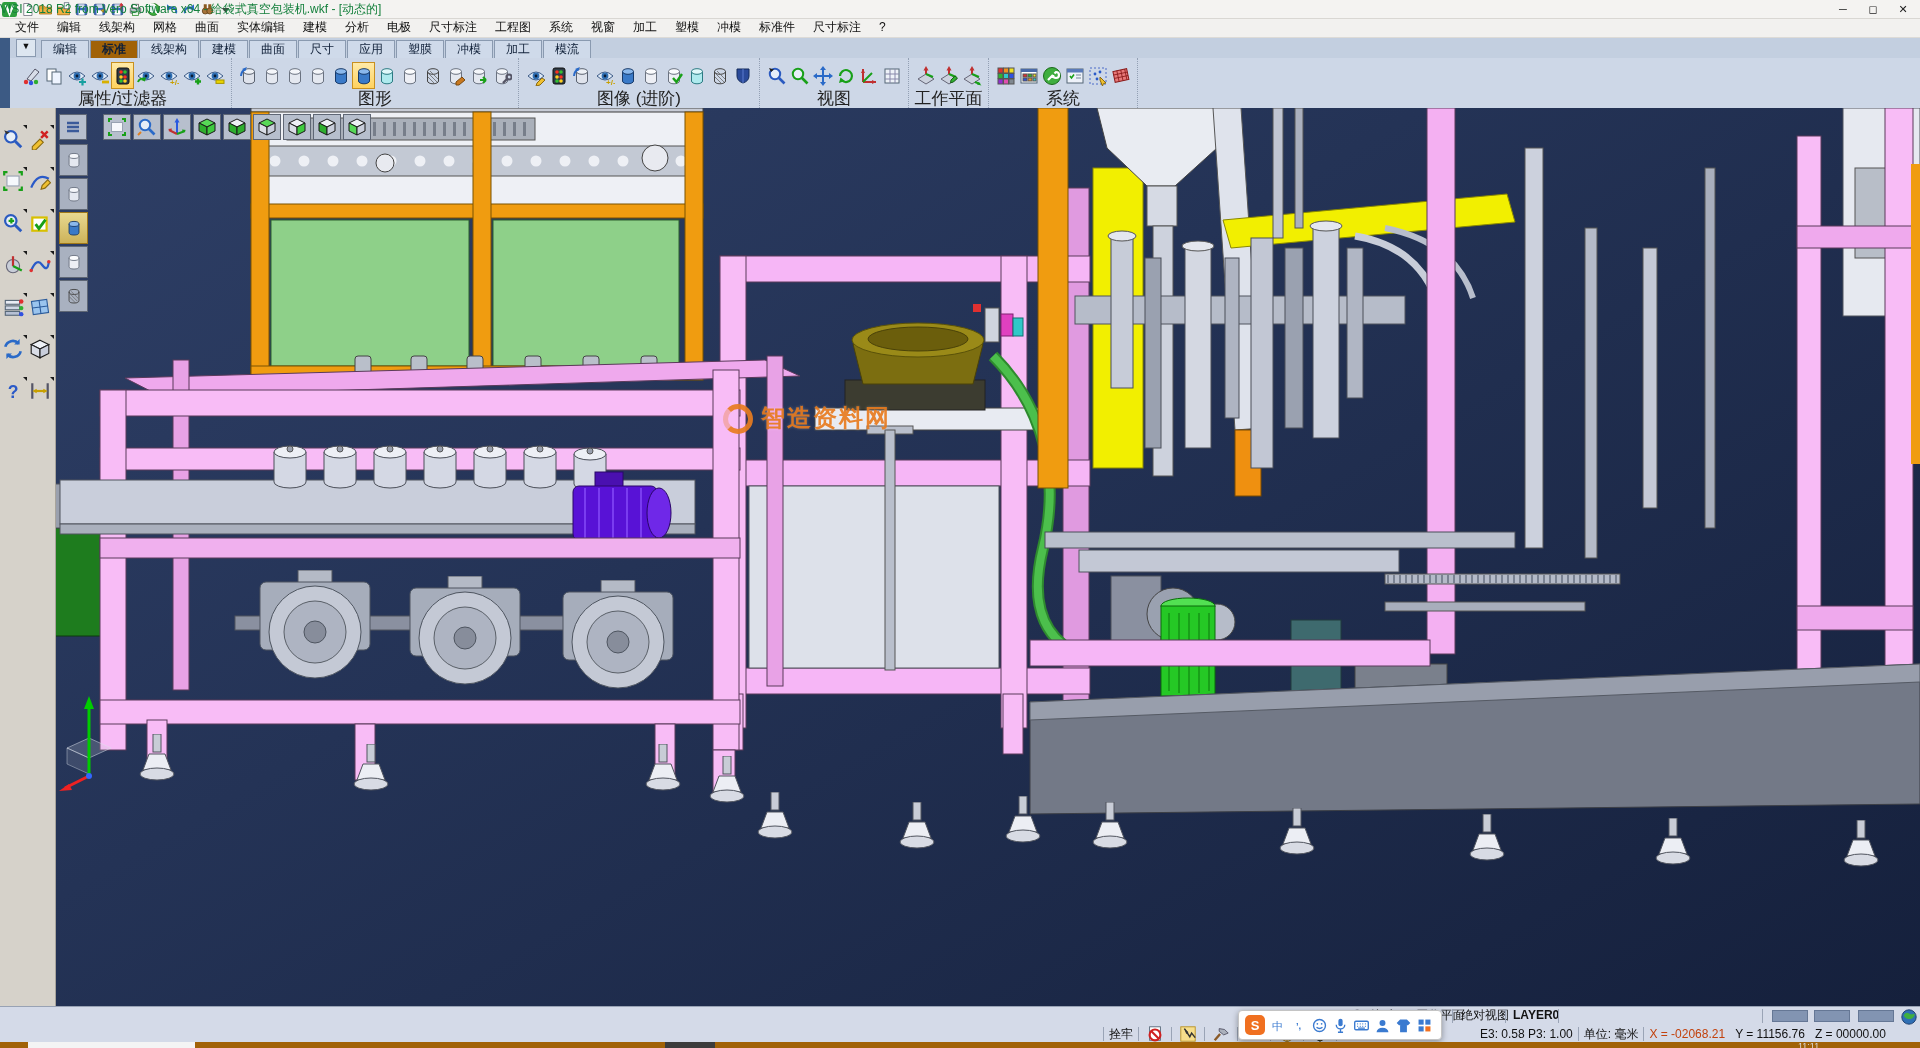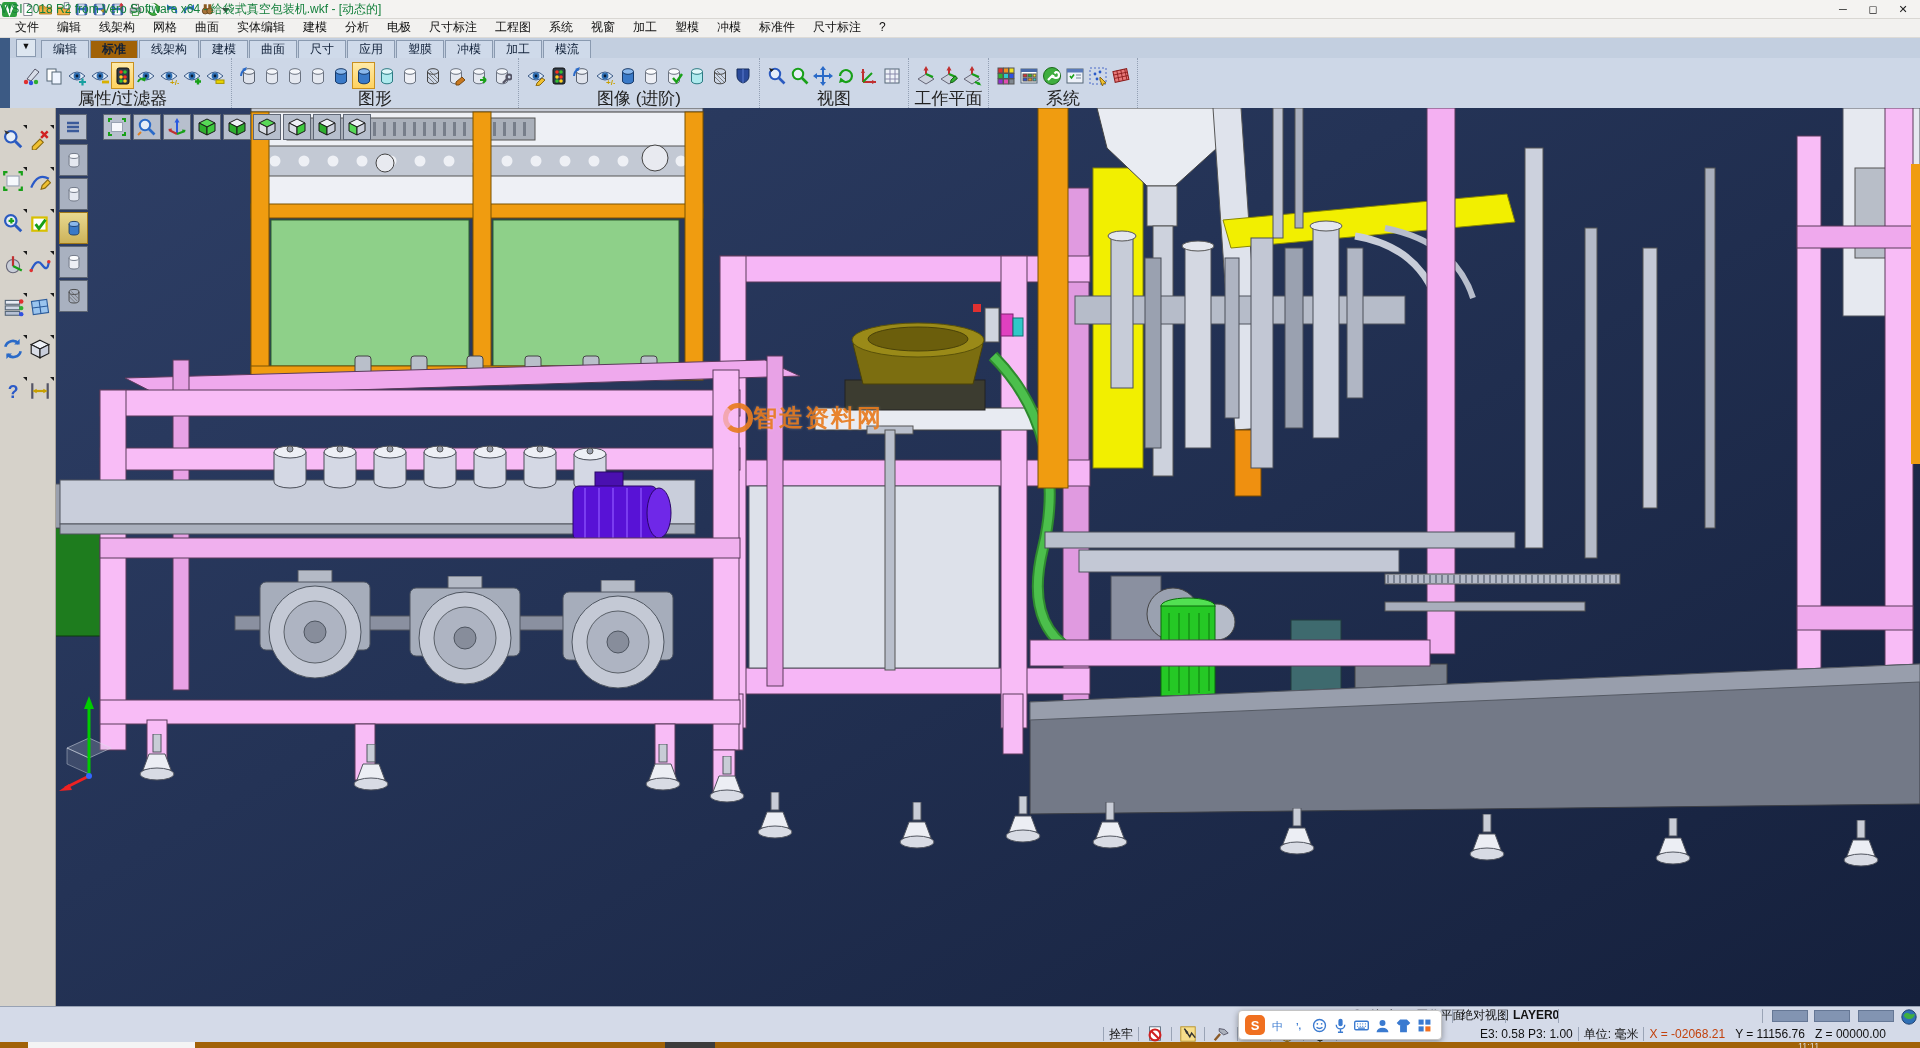--- a/index.html
+++ b/index.html
@@ -39,21 +39,21 @@
   
   .viewport{position:absolute;left:55px;top:108px;right:0;bottom:42px;background:linear-gradient(150deg,#2e3f66 0%,#243356 40%,#15203c 100%);overflow:hidden;z-index:5;}
   .machine{position:absolute;left:0;top:0;width:100%;height:100%;}
   .vtb{position:absolute;left:4px;top:6px;display:flex;gap:2px;z-index:6;}
   .vbtn{width:26px;height:24px;background:#b7bfcd;border:1px solid #5f6775;display:flex;align-items:center;justify-content:center;}
   .vbtn .ic{width:20px;height:20px;}
   .vbtn.first{margin-right:14px;}
   .lstrip{position:absolute;left:4px;top:36px;display:flex;flex-direction:column;gap:2px;z-index:6;}
   .lbtn{width:27px;height:30px;background:#a9b1c0;border:1px solid #5f6775;display:flex;align-items:center;justify-content:center;}
   .lbtn.active{background:linear-gradient(#e8d890,#cdb35a);border-color:#a07818;}
-  .watermark{position:absolute;left:668px;top:294px;display:flex;align-items:center;z-index:6;opacity:.92;}
+  .watermark{position:absolute;left:668px;top:294px;display:flex;align-items:flex-end;gap:8px;z-index:6;opacity:.92;}
   .wm-logo{width:30px;height:30px;border-radius:50%;border:5px solid #e87c20;border-left-color:rgba(232,124,32,.35);box-sizing:border-box;}
   .wm-text{font-size:24px;font-weight:bold;color:#e87c20;letter-spacing:2px;text-shadow:0 0 3px rgba(255,255,255,.3);white-space:nowrap;}
   
   .sb1{position:absolute;left:0;right:0;top:1006px;height:18px;background:#d4dae8;border-top:1px solid #98a2b4;z-index:8;font-size:12px;}
   .sb1 .seg{position:absolute;top:0;height:18px;line-height:17px;white-space:nowrap;}
   .sb1 .vsep{position:absolute;top:2px;width:1px;height:14px;background:#9aa4b6;}
   .sb1 .box{position:absolute;top:3px;width:36px;height:12px;background:#8294b2;border:1px solid #657795;box-sizing:border-box;}
   .sb2{position:absolute;left:0;right:0;top:1024px;height:18px;background:#d4dae8;border-top:1px solid #b8c0d2;z-index:7;display:flex;align-items:center;font-size:12px;white-space:nowrap;text-align:right;}
   .sb2 .vsep{width:1px;height:14px;background:#9aa4b6;margin:0 5px;flex:none;}
   .sb2 .sb-ic{width:18px;height:18px;flex:none;margin:0 2px;}

